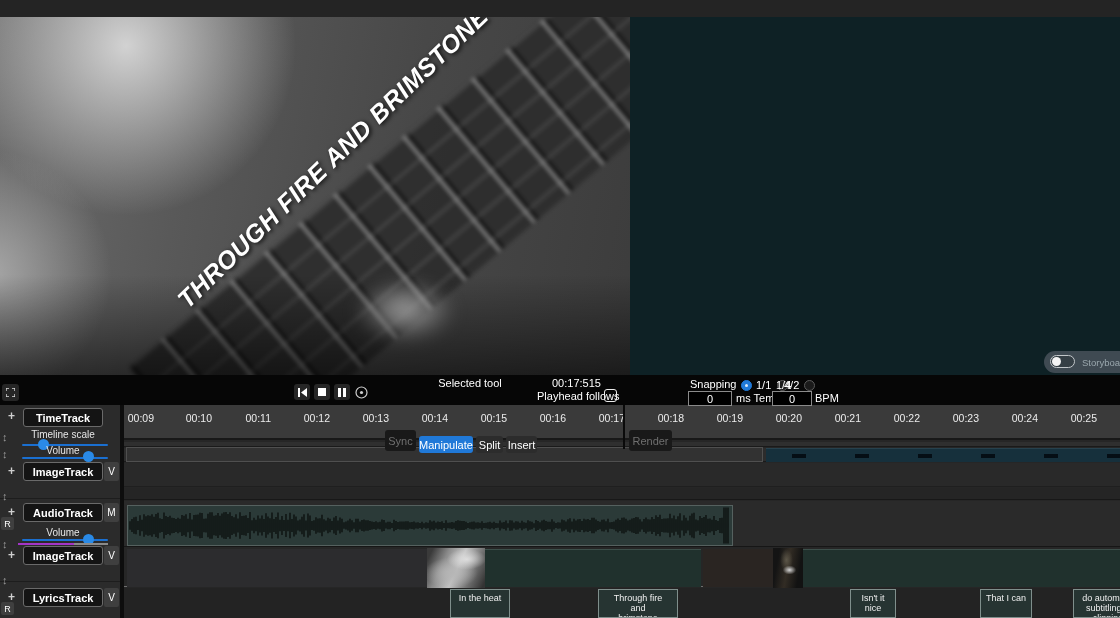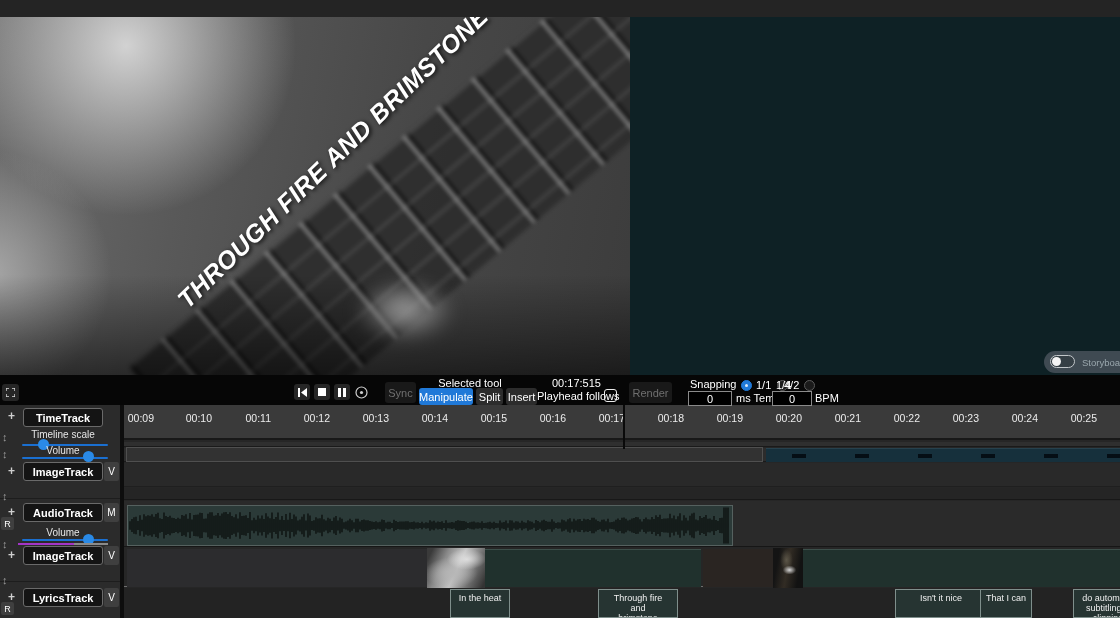--- a/index.html
+++ b/index.html
@@ -38,21 +38,21 @@
     background:#3f4a52; border-radius:11px 0 0 11px; }
   #storyboard-toggle { position:absolute; left:6px; top:4px; width:25px; height:13px;
     border:1px solid #c2c7ca; border-radius:7px; background:rgba(0,0,0,.15); cursor:pointer; }
   #storyboard-knob { position:absolute; left:1px; top:1px; width:9px; height:9px; border-radius:50%; background:#f4f4f4; }
   #storyboard-label { position:absolute; left:38px; top:6px; font-size:9.5px; color:#9aa7ad; white-space:nowrap; }
 
   
   #toolbar { left:0; top:375px; width:1120px; height:30px; background:#060606; z-index:25; }
   .tb-label { position:absolute; color:#fff; font-size:11px; white-space:nowrap; }
   .tb-btn { position:absolute; display:flex; align-items:center; justify-content:center;
-    background:#2c2c2c; color:#fff; font-size:11px; border-radius:3px; cursor:pointer; }
+    background:#2c2c2c; color:#fff; font-size:11px; border-radius:3px; cursor:pointer;margin-top:48px; }
   .tb-btn.disabled { background:#191919; color:#6f6f6f; }
   .tb-btn.active { background:#2079d8; }
   .pb-btn { position:absolute; width:16px; height:16px; background:#262626; border-radius:3px;
     display:flex; align-items:center; justify-content:center; cursor:pointer; }
   .tb-input { position:absolute; width:44px; height:15px; background:#000; border:1px solid #8a8a8a;
     color:#fff; font-size:11px; text-align:center; font-family:"Liberation Sans", sans-serif; }
   .radio { position:absolute; width:11px; height:11px; border-radius:50%; background:#1a1a1a; border:1px solid #5a5a5a; cursor:pointer; }
   .radio.selected { background:#2079d8; border-color:#2079d8; }
   .radio.selected::after { content:""; position:absolute; left:3px; top:3px; width:3px; height:3px; border-radius:50%; background:#dce9f8; }
   #playhead-checkbox { position:absolute; left:604px; top:389px; width:13px; height:13px;
@@ -278,20 +278,20 @@
 
     <div class="img-seg" style="left:3px;width:300px;background:#2c2c2e;"></div>
     <div class="thumb" id="thumb-1"></div>
     <div class="img-seg" style="left:361px;width:216px;background:#20312d;border-top:1px solid #3c4f4a;"></div>
     <div class="img-seg" style="left:579px;width:70px;background:#2a2522;"></div>
     <div class="thumb" id="thumb-2"></div>
     <div class="img-seg" style="left:679px;width:317px;background:#20312d;border-top:1px solid #3c4f4a;"></div>
 
     <div class="lyric-clip" style="left:326px;width:60px">In the heat</div>
     <div class="lyric-clip" style="left:474px;width:80px;padding:3px 12px">Through fire and brimstone</div>
-    <div class="lyric-clip" style="left:771px;width:92px">Isn't it nice</div>
+    <div class="lyric-clip" style="left:726px;width:46px">Isn't it nice</div>
     <div class="lyric-clip" style="left:856px;width:52px">That I can</div>
     <div class="lyric-clip" style="left:949px;width:70px;padding:3px 8px">do automatic subtitling &amp; clipping</div>
 
     <div id="playhead"></div>
   </div>
 
 </div>
 
 </body></html>

